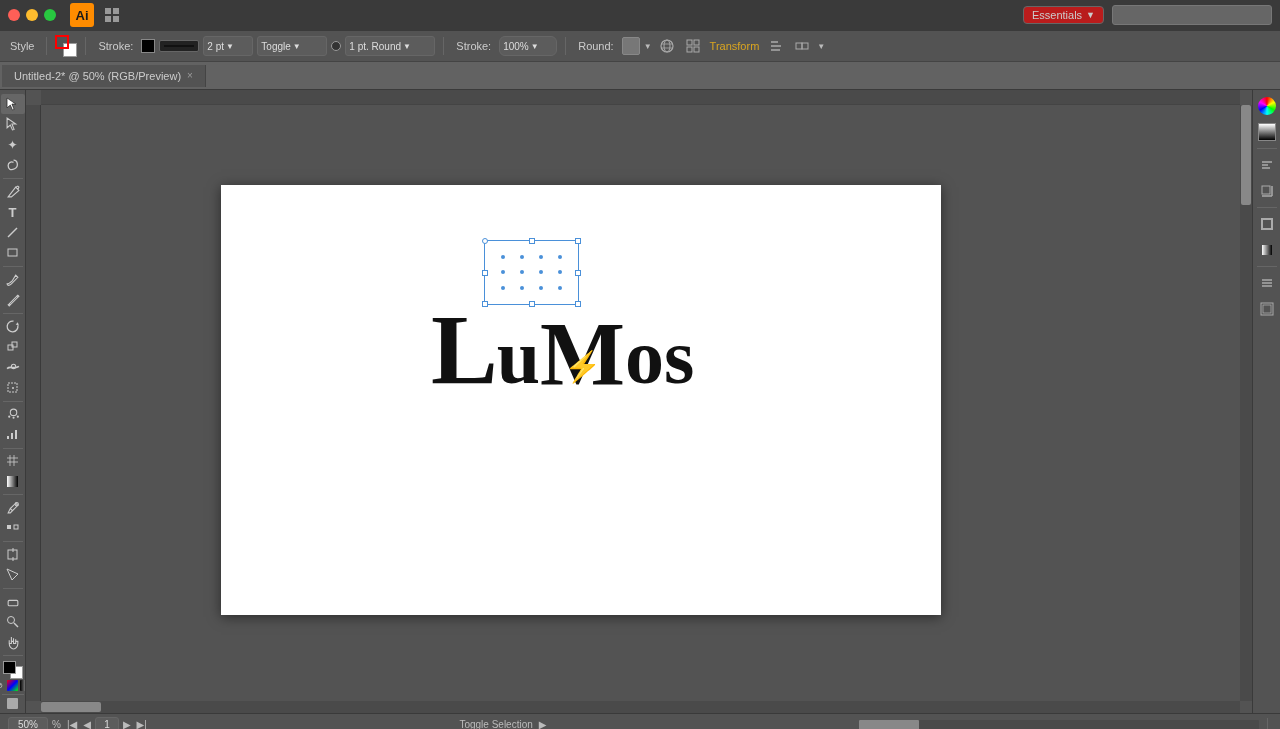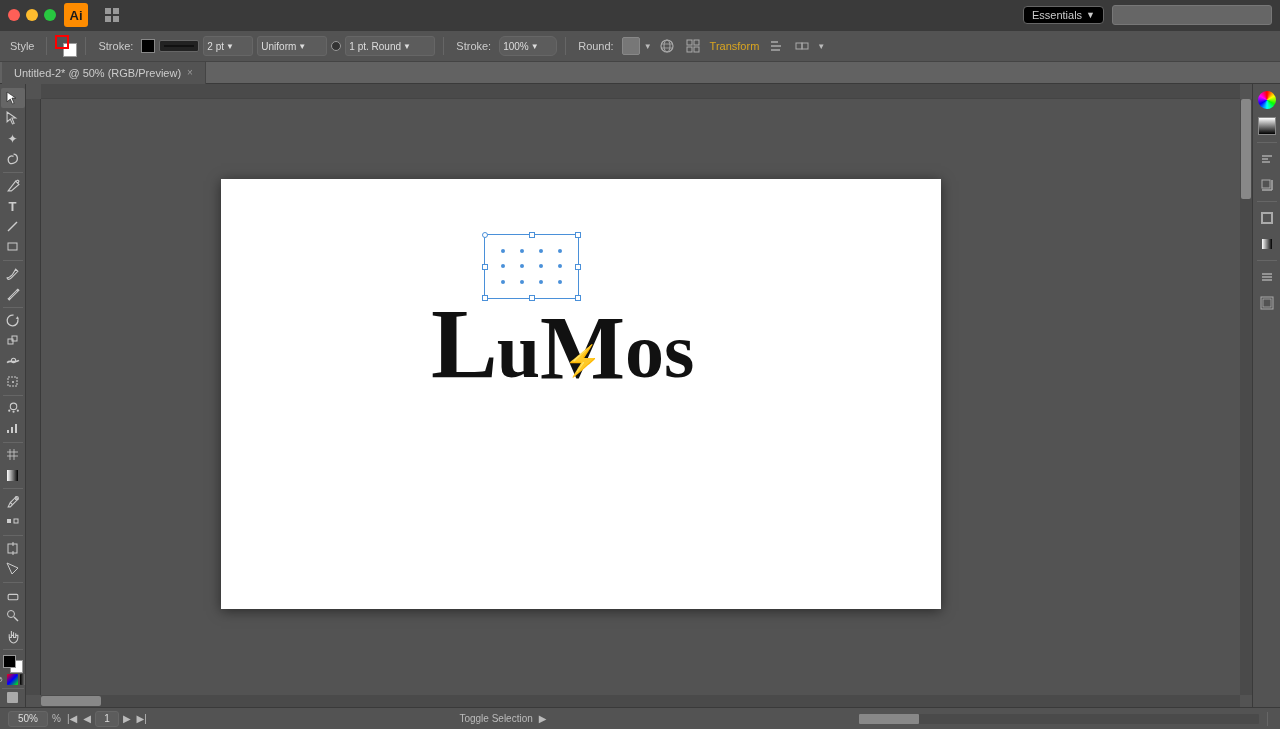--- a/index.html
+++ b/index.html
@@ -12,26 +12,26 @@
       display: flex;
       align-items: center;
       padding: 0 8px;
       gap: 8px;
     }
     .traffic-lights { display: flex; gap: 6px; align-items: center; }
     .tl { width: 12px; height: 12px; border-radius: 50%; }
     .tl.close { background: #ff5f57; }
     .tl.min { background: #febc2e; }
     .tl.max { background: #28c840; }
-    #app-icon { width: 30px; height: 30px; display: flex; align-items: center; justify-content: flex-start; }
+    #app-icon { width: 30px; height: 30px; display: flex; align-items: center; justify-content: flex-end; }
     .ai-logo { width: 24px; height: 24px; background: #FF8C00; display: flex; align-items: center; justify-content: center; border-radius: 3px; color: #1a1a1a; font-weight: bold; font-size: 13px; }
     #title-spacer { flex: 1; }
     #essentials-btn {
       display: flex; align-items: center; gap: 4px;
-      background: #000000; border: 1px solid #666; border-radius: 4px;
+      background: #b91c1c; border: 1px solid #666; border-radius: 4px;
       padding: 2px 8px; color: #ccc; cursor: pointer; font-size: 11px;
     }
     #search-box {
       width: 160px; height: 20px; background: #666; border: 1px solid #777;
       border-radius: 3px; padding: 0 6px; color: #ddd; font-size: 11px;
     }
 
     
     #toolbar {
       height: 32px;
@@ -57,21 +57,21 @@
       width: 22px; height: 22px; display: flex; align-items: center; justify-content: center;
       background: transparent; border: none; color: #ccc; cursor: pointer; font-size: 13px;
     }
     .style-swatch { width: 18px; height: 18px; background: #777; border: 1px solid #888; border-radius: 2px; }
     .transform-btn {
       background: transparent; border: none; color: #daa520; font-size: 11px; cursor: pointer; padding: 0 2px;
     }
 
     
     #tabbar {
-      height: 22px;
+      height: 28px;
       background: #626262;
       border-bottom: 1px solid #3a3a3a;
       display: flex;
       align-items: center;
       padding: 0 2px;
     }
     .tab {
       height: 22px; padding: 0 12px;
       display: flex; align-items: center; gap: 6px;
       background: #535353; border-right: 1px solid #444;
@@ -284,21 +284,21 @@
   <div class="stroke-preview" style="width:40px; height:12px; background:#222; border:1px solid #666; border-radius:2px; display:flex; align-items:center; justify-content:center;">
     <div style="height:2px; width:30px; background:#111;"></div>
   </div>
 
   <div class="tb-select" style="width:50px;">
     <span>2 pt</span>
     <span class="arrow">▼</span>
   </div>
 
   <div class="tb-select" style="width:70px;">
-    <span>Uniform</span>
+    <span>Toggle</span>
     <span class="arrow">▼</span>
   </div>
 
   <div style="width:10px; height:10px; background:#333; border-radius:50%; border:1px solid #999; flex-shrink:0;"></div>
 
   <div class="tb-select" style="width:90px;">
     <span>1 pt. Round</span>
     <span class="arrow">▼</span>
   </div>
 

